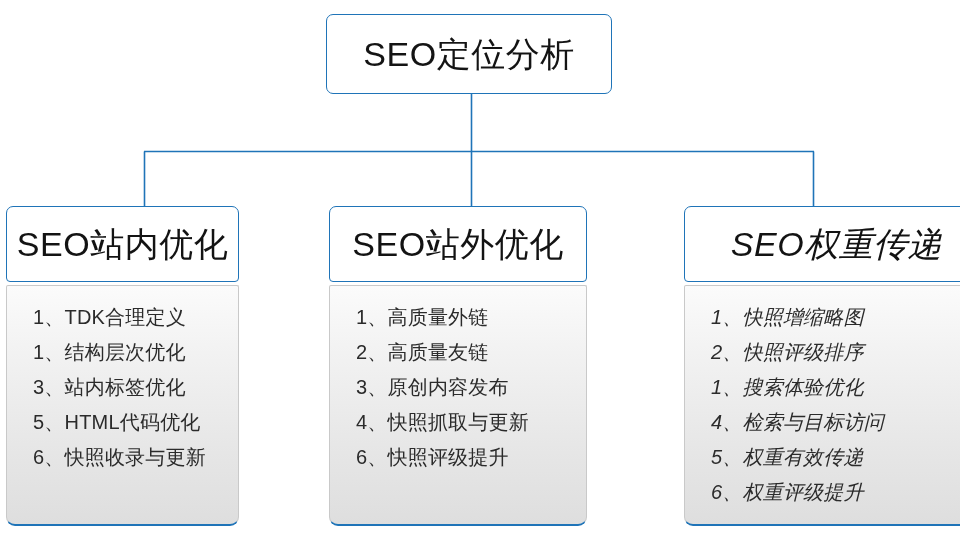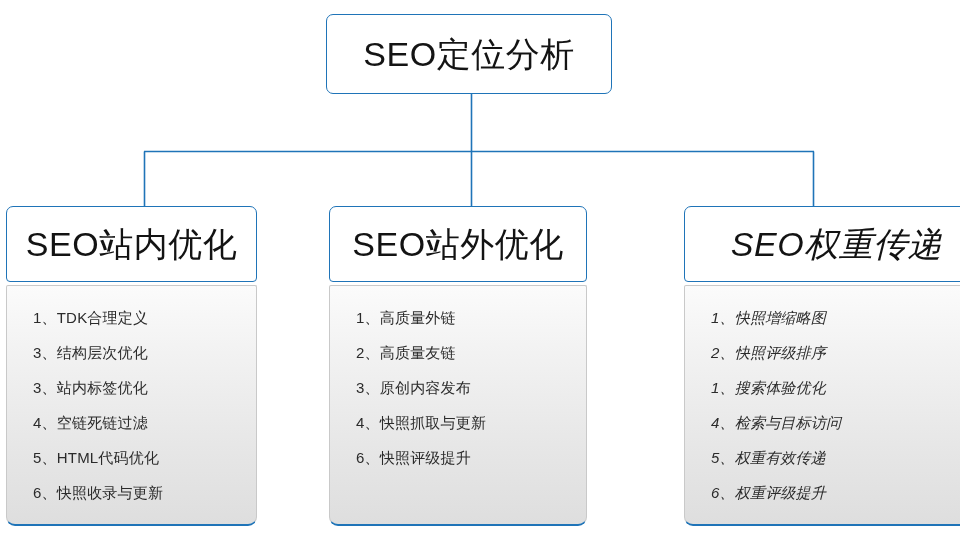--- a/index.html
+++ b/index.html
@@ -53,21 +53,21 @@
     color: #141414;
     letter-spacing: 0.5px;
     white-space: nowrap;
   }
 
   
   .column {
     position: absolute;
     top: 206px;
   }
-  .col-0 { left: 6px;   width: 251px; }
+  .col-0 { left: 6px;   width: 233px; }
   .col-1 { left: 329px; width: 258px; }
   .col-2 { left: 684px; width: 305px; font-style: italic; }
 
   .col-header {
     box-sizing: border-box;
     height: 76px;
     border: 1.4px solid #1f74b8;
     border-radius: 7px 7px 4px 4px;
     background: #ffffff;
     display: flex;
@@ -93,21 +93,21 @@
     padding: 14px 0 0 0;
     overflow: hidden;
   }
 
   .item-list {
     list-style: none;
     margin: 0;
     padding: 0 0 0 26px;
   }
   .item-row {
-    font-size: 15px;
+    font-size: 20px;
     line-height: 35px;
     color: #2b2b2b;
     white-space: nowrap;
     letter-spacing: 0.2px;
   }
 </style>
 </head>
 <body>
 
 <div id="diagram-canvas">
@@ -124,23 +124,22 @@
     <span class="root-label">SEO定位分析</span>
   </div>
 
   <div class="column col-0">
     <div class="col-header">
       <span class="col-header-label">SEO站内优化</span>
     </div>
     <div class="col-body">
       <ul class="item-list">
         <li class="item-row">1、TDK合理定义</li>
-        <li class="item-row">3、结构层次优化</li>
+        <li class="item-row">1、结构层次优化</li>
         <li class="item-row">3、站内标签优化</li>
-        <li class="item-row">4、空链死链过滤</li>
         <li class="item-row">5、HTML代码优化</li>
         <li class="item-row">6、快照收录与更新</li>
       </ul>
     </div>
   </div>
 
   <div class="column col-1">
     <div class="col-header">
       <span class="col-header-label">SEO站外优化</span>
     </div>

